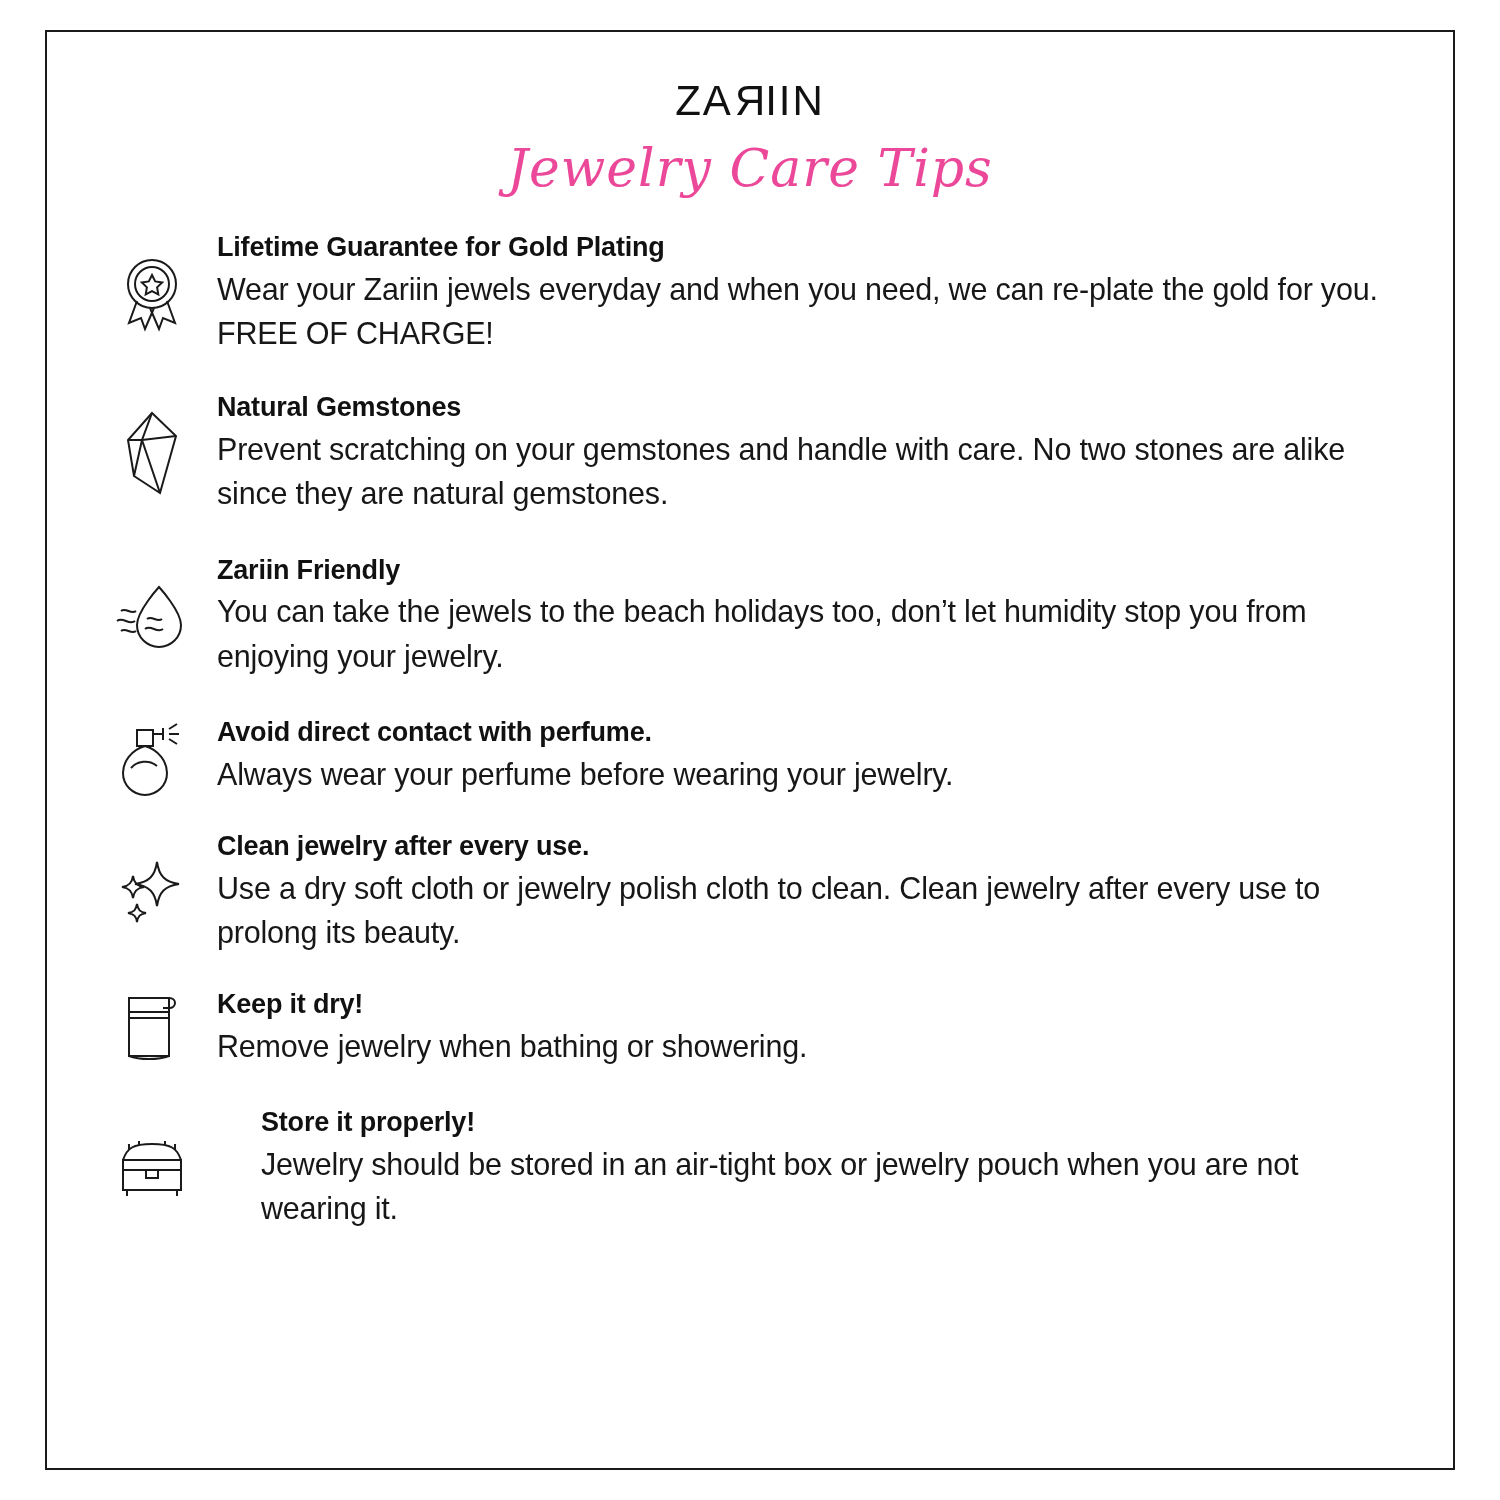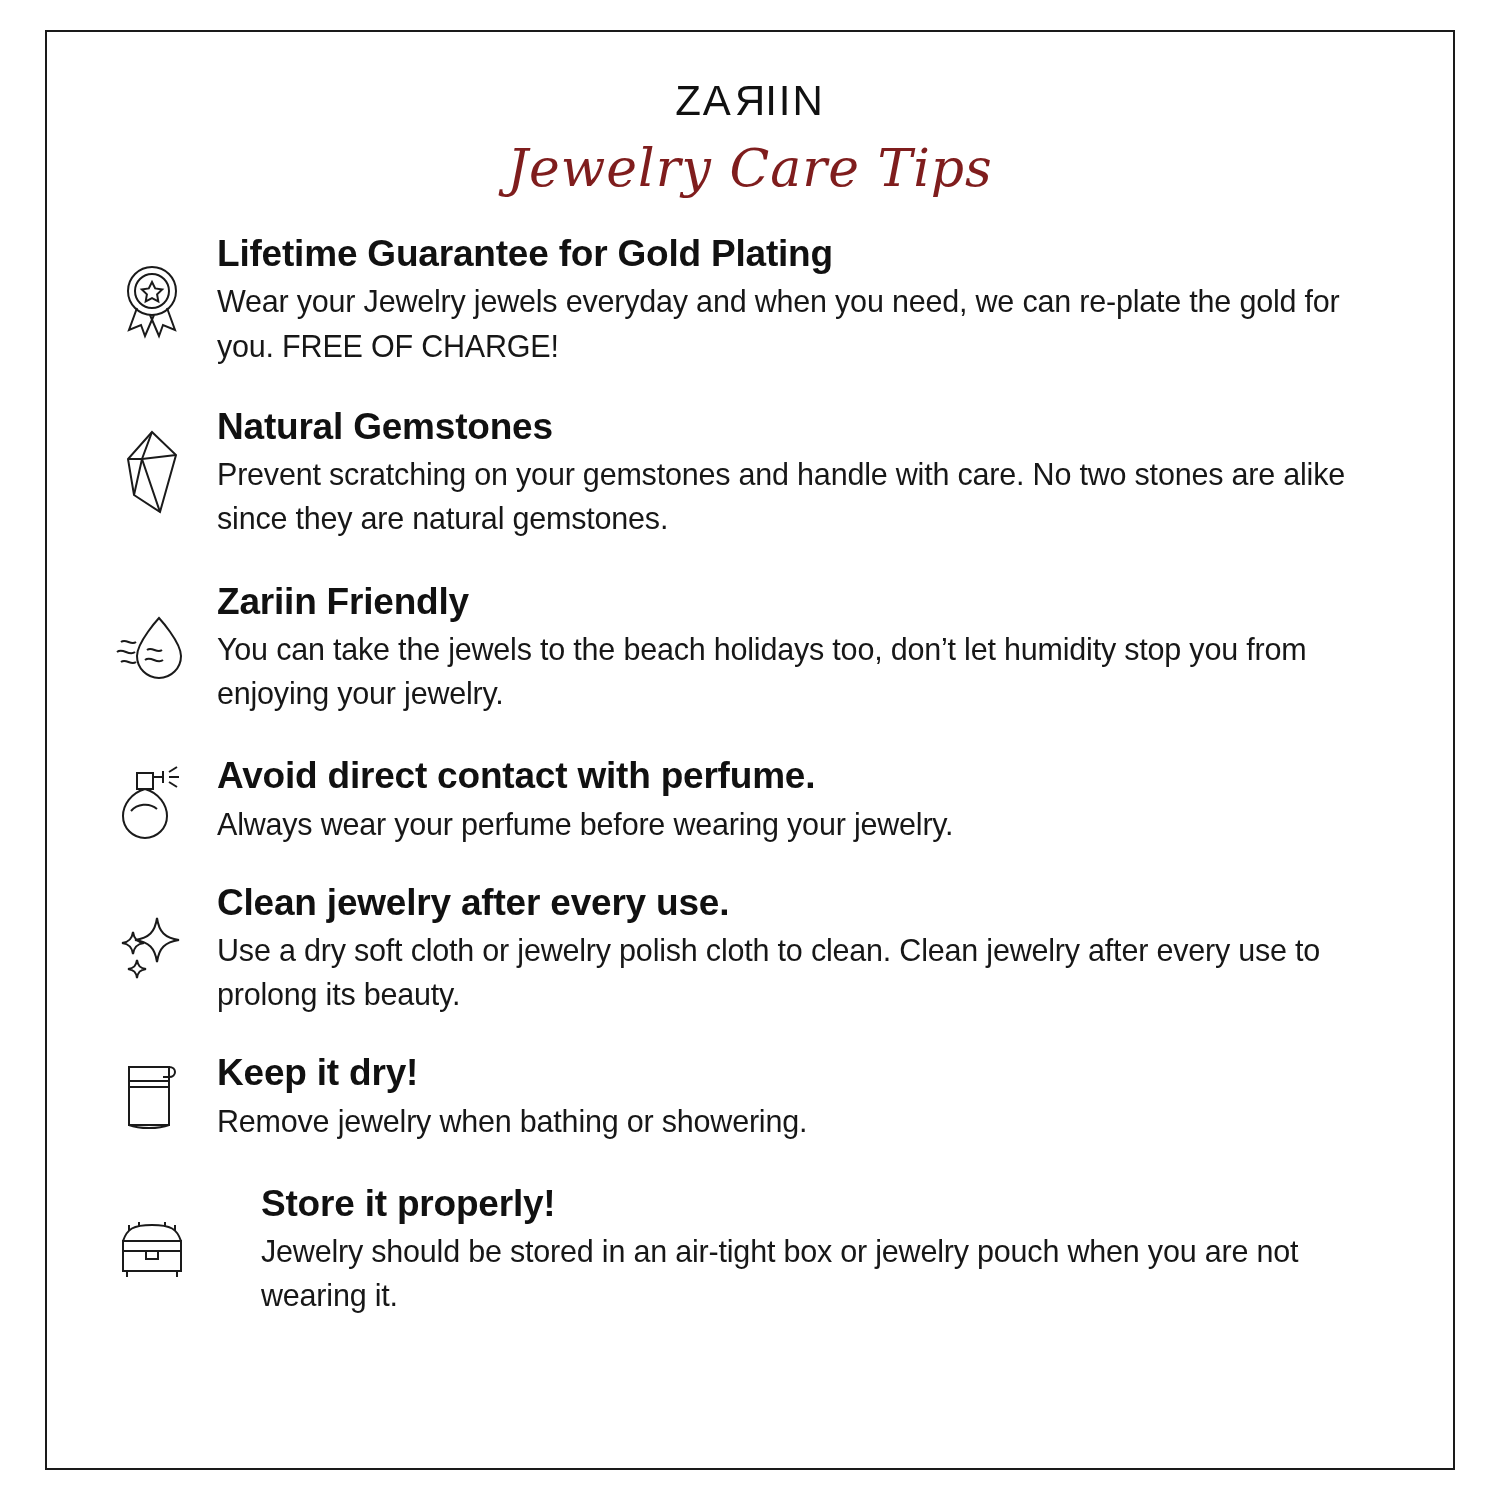--- a/index.html
+++ b/index.html
@@ -37,21 +37,21 @@
   .brand .flip {
     display: inline-block;
     transform: scaleX(-1);
   }
   .subtitle {
     text-align: center;
     margin-top: 18px;
     font-family: "DejaVu Serif", serif;
     font-style: italic;
     font-size: 52px;
-    color: #7f1d1d;
+    color: #ec4899;
     letter-spacing: 1px;
     line-height: 1.1;
   }
   .tips {
     margin-top: 34px;
     padding: 0 40px 0 40px;
   }
   .tip {
     display: flex;
     align-items: center;
@@ -66,21 +66,21 @@
   }
   .tip .icon-wrap svg {
     display: block;
   }
   .tip .body {
     flex: 1 1 auto;
     padding-right: 10px;
   }
   .tip h3 {
     margin: 0 0 2px 0;
-    font-size: 37px;
+    font-size: 27px;
     font-weight: bold;
     color: #111111;
     letter-spacing: -0.2px;
     line-height: 1.25;
   }
   .tip p {
     margin: 0;
     font-size: 30.5px;
     font-weight: 400;
     color: #171717;
@@ -113,21 +113,21 @@
         <svg width="74" height="78" viewBox="0 0 74 78" fill="none" stroke="#1a1a1a" stroke-width="2">
           <circle cx="37" cy="30" r="24"></circle>
           <circle cx="37" cy="30" r="17"></circle>
           <path d="M37 21l3.2 6.4 7 1-5.1 5 1.2 7-6.3-3.3-6.3 3.3 1.2-7-5.1-5 7-1z" stroke-width="2" fill="none"></path>
           <path d="M22 47l-8 22 12-5 4 11 9-21"></path>
           <path d="M52 47l8 22-12-5-4 11-9-21"></path>
         </svg>
       </div>
       <div class="body">
         <h3>Lifetime Guarantee for Gold Plating</h3>
-        <p>Wear your Jewelry jewels everyday and when you need, we can re-plate the gold for you. FREE OF CHARGE!</p>
+        <p>Wear your Zariin jewels everyday and when you need, we can re-plate the gold for you. FREE OF CHARGE!</p>
       </div>
     </div>
 
     <div class="tip t2">
       <div class="icon-wrap">
         <svg width="60" height="86" viewBox="0 0 60 86" fill="none" stroke="#1a1a1a" stroke-width="2">
           <path d="M30 3 L54 26 L38 83 L12 66 L6 30 Z"></path>
           <path d="M30 3 L20 30 L38 83"></path>
           <path d="M6 30 L20 30 L54 26"></path>
           <path d="M20 30 L12 66"></path>

